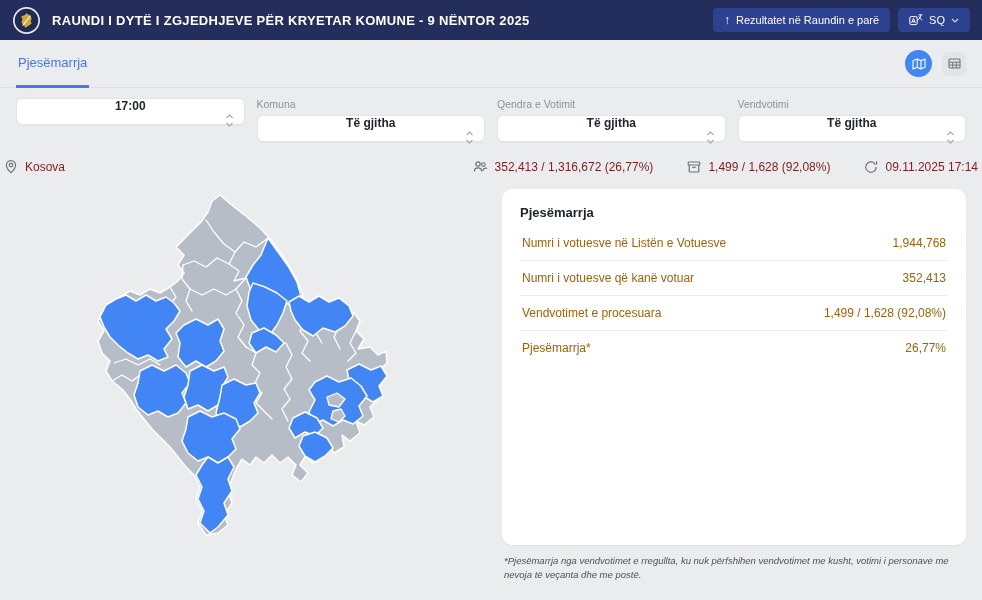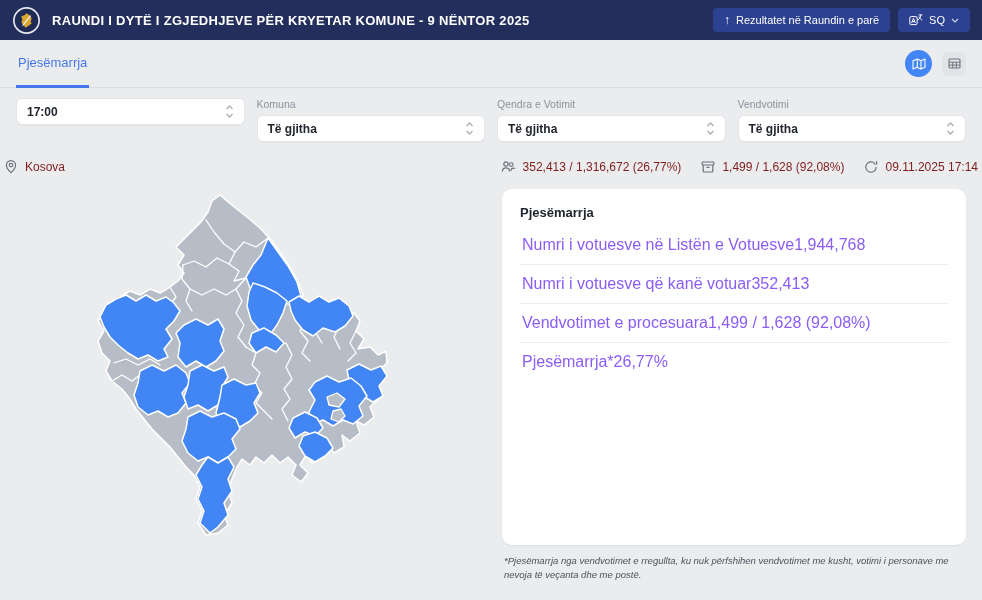--- a/index.html
+++ b/index.html
@@ -22,42 +22,42 @@
        margin-bottom:-1px;padding:0 2px;cursor:pointer;background:none;border-top:0;border-left:0;border-right:0;font-family:inherit;}
   .view-toggle{margin-left:auto;display:flex;align-items:center;gap:10px;}
   .vt{border:0;cursor:pointer;display:flex;align-items:center;justify-content:center;padding:0;}
   .vt.map-btn{width:27px;height:27px;border-radius:50%;background:#4285f4;}
   .vt.table-btn{width:24px;height:24px;border-radius:6px;background:#e2e4e8;}
 
   
   .filters{display:grid;grid-template-columns:repeat(4,1fr);gap:12px;padding:10px 16px 8px;}
   .filter label{display:block;font-size:10.5px;color:#8d929b;margin-bottom:5px;}
   .select{background:#fff;border:1px solid #e2e4e7;border-radius:6px;height:27px;display:flex;align-items:center;
-          padding:0 10px;font-size:12px;font-weight:bold;color:#22272f;cursor:pointer;box-shadow:0 1px 1px rgba(0,0,0,.03);}
+          padding:0 10px;font-size:12px;font-weight:bold;color:#22272f;cursor:pointer;box-shadow:0 1px 1px rgba(0,0,0,.03);flex-direction:column;}
   .select .spin{margin-left:auto;display:flex;}
 
   
   .statusbar{display:flex;align-items:center;padding:9px 4px 5px;font-size:12px;color:#7f1d1d;}
   .stat{display:flex;align-items:center;gap:7px;white-space:nowrap;}
-  .stats-right{margin-left:auto;display:flex;gap:20px;align-items:center;}
+  .stats-right{margin-left:auto;display:flex;gap:34px;align-items:center;}
   .stat svg{flex:0 0 auto;}
 
   
   .main{display:flex;align-items:flex-start;padding:0 16px 0 0;}
   .map-wrap{flex:1;}
   #map-svg{display:block;margin:6px 0 0 60px;}
   .panel{width:464px;margin-top:10px;}
   .card{background:#fff;border-radius:10px;box-shadow:0 1px 2px rgba(16,24,40,.06);padding:14px 18px 6px;min-height:356px;}
   .card h2{margin:2px 0 0;font-size:13px;font-weight:bold;color:#20252e;}
   .donut-wrap{position:relative;width:150px;height:150px;margin:16px auto 14px;}
   .donut-center{position:absolute;inset:0;display:flex;align-items:center;justify-content:center;color:#4285f4;}
   .donut-center .big{font-size:33px;font-weight:500;letter-spacing:-.5px;}
   .donut-center .small{font-size:18px;font-weight:500;margin-top:7px;}
   .rows{margin-top:6px;}
-  .row{display:flex;justify-content:flex-start;align-items:center;padding:10px 2px;font-size:16px;color:#8b5cf6;border-top:1px solid #ecedef;}
+  .row{display:flex;justify-content:space-between;align-items:center;padding:10px 2px;font-size:12px;color:#a16207;border-top:1px solid #ecedef;}
   .row:first-child{border-top:0;}
   .row .val{text-align:right;white-space:nowrap;}
   .footnote{margin:9px 2px 0;font-size:9.5px;font-style:italic;color:#4c515a;line-height:1.5;}
 </style>
 </head>
 <body>
 
 <div class="app">
 
   <header class="hdr">

